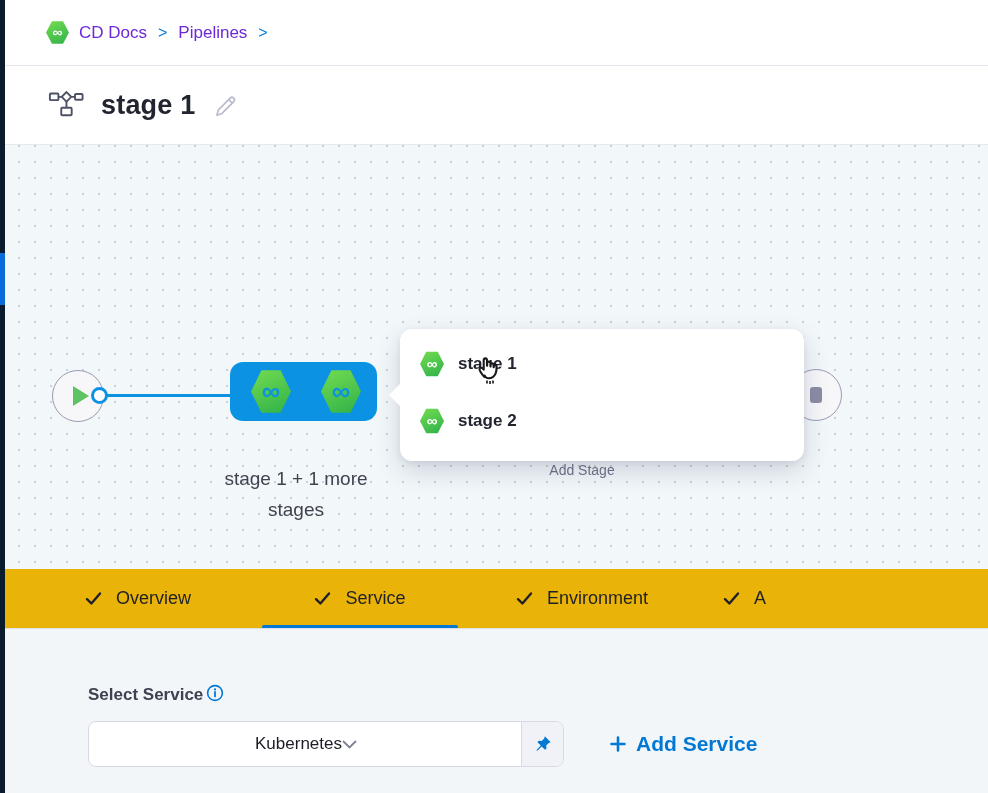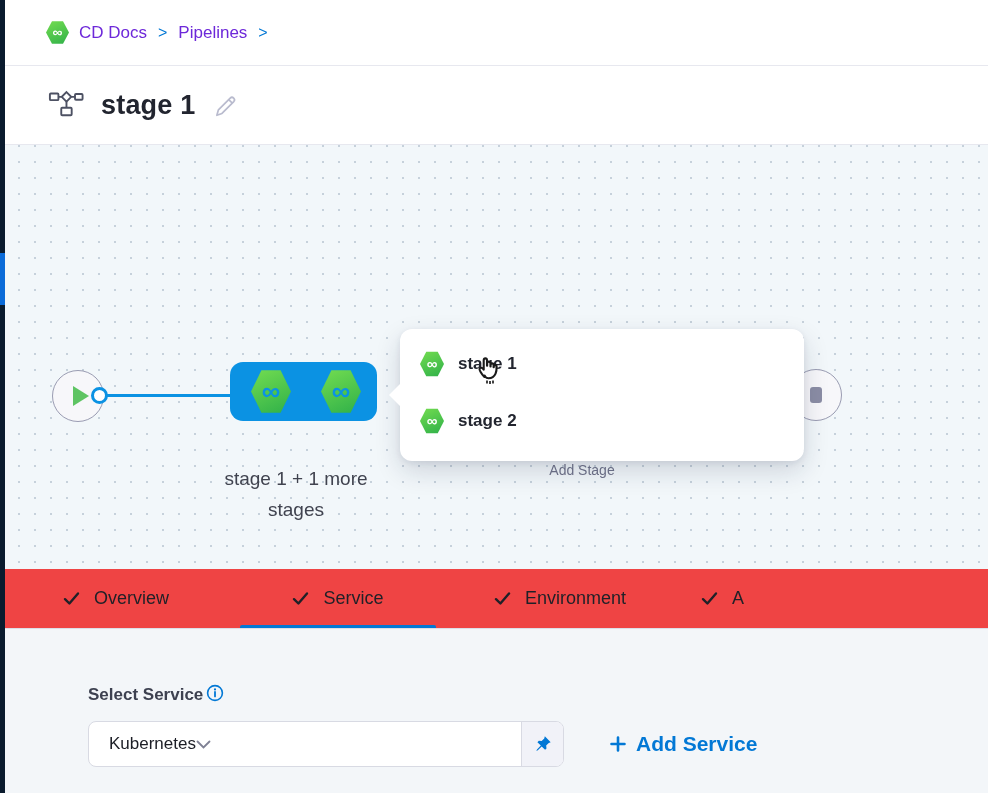--- a/index.html
+++ b/index.html
@@ -69,37 +69,37 @@
   .popup { position:absolute; left:395px; top:184px; width:404px; height:132px; background:#fff;
     border-radius:12px; box-shadow:0 10px 26px rgba(20,30,60,.16), 0 2px 6px rgba(20,30,60,.08);
     padding:13px 0 0 20px; z-index:5; }
   .popup::before { content:""; position:absolute; left:-11px; top:54px; width:0; height:0;
     border-top:12px solid transparent; border-bottom:12px solid transparent; border-right:12px solid #fff; }
   .popup-item { display:flex; align-items:center; gap:14px; height:44px; cursor:pointer; margin-bottom:13px; }
   .popup-item-label { font-size:17px; font-weight:bold; color:#22252f; }
   .hand-cursor { position:absolute; left:72px; top:22px; z-index:6; pointer-events:none; }
 
   
-  .tabs { height:60px; background:#ef4444; border-bottom:1px solid #dcdee8; display:flex;
-    flex:0 0 60px; }
+  .tabs { height:60px; background:#eab308; border-bottom:1px solid #dcdee8; display:flex;
+    padding-left:22px; flex:0 0 60px; }
   .tab { position:relative; width:222px; display:flex; align-items:center; justify-content:center;
     gap:14px; font-size:18px; color:#1f2128; font-weight:500; cursor:pointer; }
   .tab.active { font-weight:normal; }
   .tab.active::after { content:""; position:absolute; left:13px; right:13px; bottom:0; height:3px;
     background:#0278d5; border-radius:2px 2px 0 0; }
   .tab.partial { width:222px; justify-content:flex-start; padding-left:30px; overflow:hidden; }
 
   
   .panel { flex:1; background:#f3f6f9; padding:55px 0 0 83px; }
   .panel-label-row { display:flex; align-items:center; gap:3px; }
   .panel-label { font-size:17px; font-weight:bold; color:#3d4150; }
   .select-row { display:flex; align-items:center; margin-top:15px; }
   .select-group { display:flex; height:46px; border:1px solid #d8dae3; border-radius:8px;
     background:#fff; overflow:hidden; }
-  .select-box { width:432px; display:flex; align-items:center; justify-content:flex-start;
+  .select-box { width:432px; display:flex; align-items:center; justify-content:center;
     padding:0 18px 0 20px; cursor:pointer; }
   .select-value { font-size:17px; color:#1c1e26; }
   .pin-btn { width:42px; border-left:1px solid #d8dae3; background:#f1f2f8; display:flex;
     align-items:center; justify-content:center; cursor:pointer; border-top:none; border-right:none; border-bottom:none; }
   .add-service-btn { display:flex; align-items:center; gap:10px; margin-left:46px; background:none;
     border:none; cursor:pointer; }
   .add-service-label { font-size:21px; font-weight:bold; color:#0278d5; }
 </style>
 </head>
 <body>

